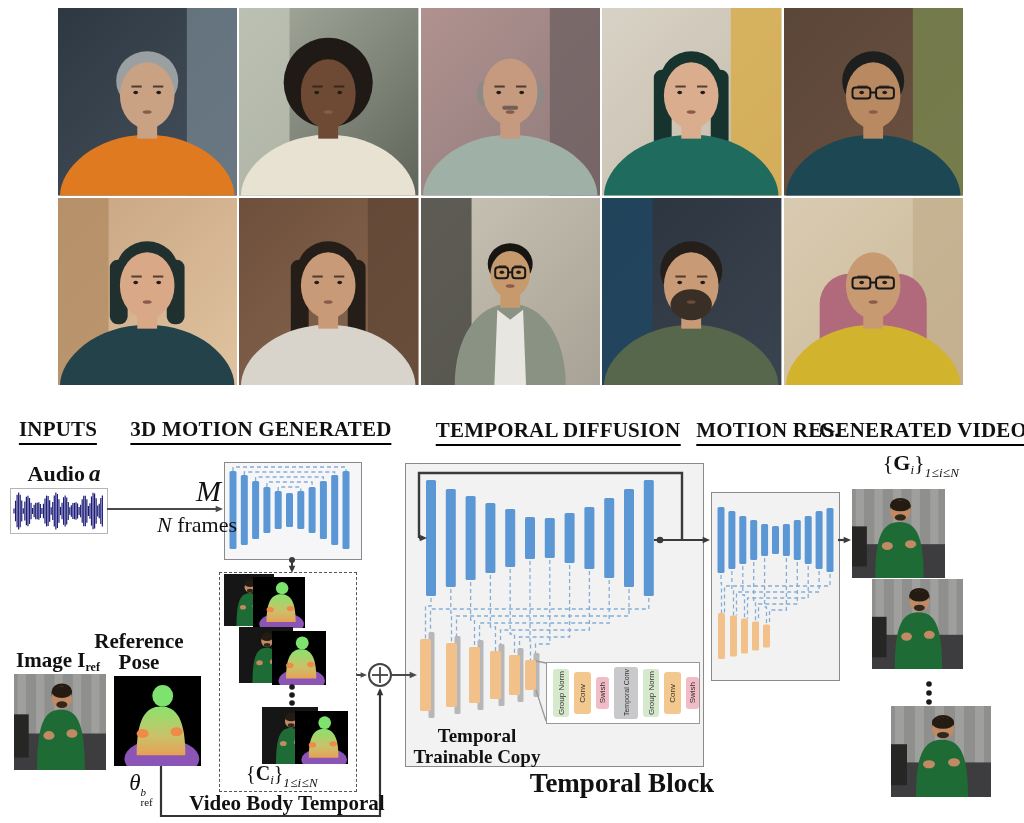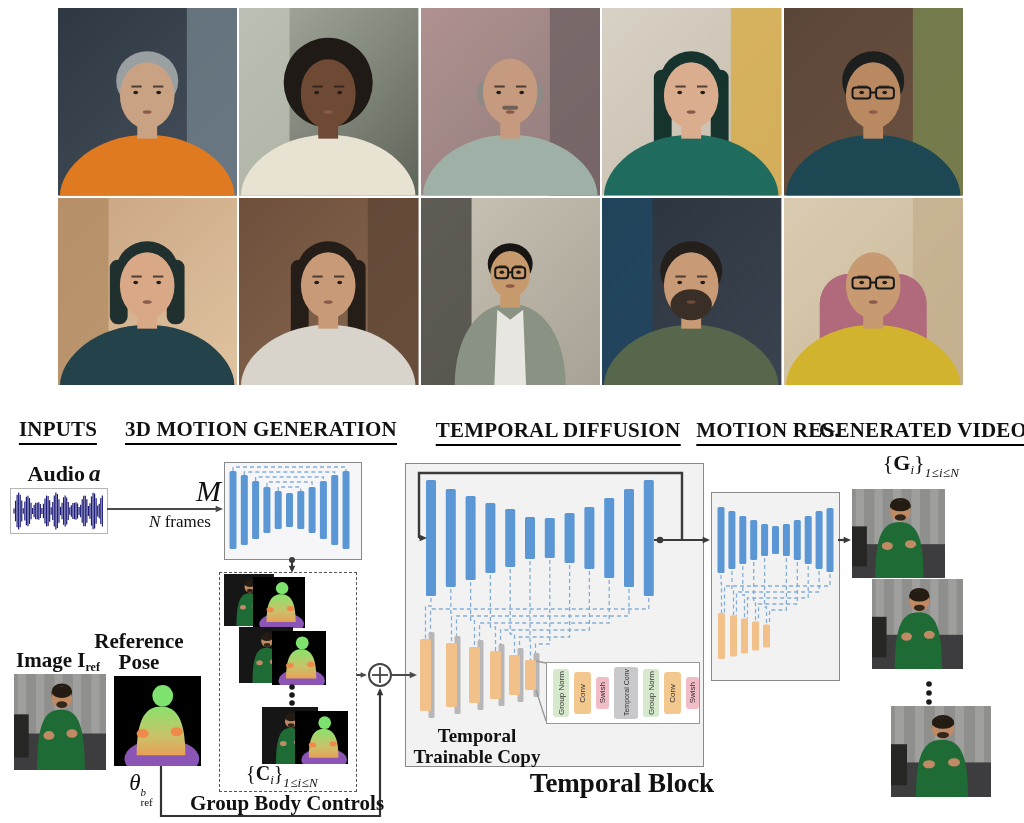--- a/index.html
+++ b/index.html
@@ -272,21 +272,21 @@
         <rect x="95.8" y="77.74" width="10.44" height="2" fill="#241c18" opacity="0.75"></rect>
         <ellipse cx="90" cy="104.35" rx="4.5" ry="1.8" fill="#8a5a4a"></ellipse>
         <rect x="69.12" y="79.74" width="17.98" height="11" rx="3" fill="none" stroke="#15181a" stroke-width="2"></rect>
         <rect x="92.9" y="79.74" width="17.98" height="11" rx="3" fill="none" stroke="#15181a" stroke-width="2"></rect>
         <line x1="87.1" y1="84.74" x2="92.9" y2="84.74" stroke="#15181a" stroke-width="2"></line>
       </svg>
     </div>
   </div>
 
 <span class="abs center hdr" style="left:58px;top:417px;">INPUTS</span>
-<span class="abs center hdr" style="left:261px;top:417px;">3D MOTION GENERATION</span>
+<span class="abs center hdr" style="left:261px;top:417px;">3D MOTION GENERATED</span>
 <span class="abs center hdr" style="left:558px;top:418px;">TEMPORAL DIFFUSION</span>
 <span class="abs center hdr" style="left:768px;top:418px;">MOTION RES.</span>
 <span class="abs center hdr" style="left:923px;top:418px;">GENERATED VIDEO</span>
 
 <div class="abs center" style="left:64px;top:461px;z-index:6;">
   <span class="lbl" style="font-size:22px;">Audio</span>
   <span class="math" style="font-size:23px;font-weight:bold;">a</span>
 </div>
 <div class="abs" style="left:10px;top:488px;width:96px;height:44px;background:#fff;border:1px solid #b5b5b5;z-index:2;">
   <svg id="waveform" width="96" height="44">
@@ -344,21 +344,21 @@
       <line x1="82.05" y1="3.7716728708295832" x2="82.05" y2="40.22832712917042" stroke="#1c1c78" stroke-width="1.2"></line>
       <line x1="83.60000000000001" y1="4.452262664209126" x2="83.60000000000001" y2="39.54773733579087" stroke="#1c1c78" stroke-width="1.2"></line>
       <line x1="85.15" y1="9.207055306386259" x2="85.15" y2="34.79294469361374" stroke="#1c1c78" stroke-width="1.2"></line>
       <line x1="86.7" y1="16.54322724969561" x2="86.7" y2="27.45677275030439" stroke="#1c1c78" stroke-width="1.2"></line>
       <line x1="88.25" y1="14.781960952623702" x2="88.25" y2="29.218039047376298" stroke="#1c1c78" stroke-width="1.2"></line>
       <line x1="89.8" y1="9.001399693945238" x2="89.8" y2="34.99860030605476" stroke="#1c1c78" stroke-width="1.2"></line>
       <line x1="91.35000000000001" y1="6.609285923370416" x2="91.35000000000001" y2="37.390714076629585" stroke="#1c1c78" stroke-width="1.2"></line>
     </svg>
 </div>
 <span class="abs math" style="left:196px;top:474px;font-size:30px;">M</span>
-<div class="abs center" style="left:180px;top:512px;font-size:17px;z-index:6;">
+<div class="abs center" style="left:197px;top:512px;font-size:22px;z-index:6;">
   <span class="math">N</span><span> frames</span>
 </div>
 
 <div class="panelbox" style="left:224px;top:462px;width:136px;height:96px;background:#f6f6f8;"></div>
 
 <div class="dashedbox" style="left:219px;top:572px;width:136px;height:218px;"></div>
 
 <div class="panelbox" style="left:405px;top:463px;width:297px;height:302px;"></div>
 
 <div class="whitebox" id="legendBox" style="left:546px;top:662px;width:152px;height:60px;">
@@ -398,21 +398,21 @@
 <div class="abs center" style="left:141px;top:770px;z-index:6;">
   <span class="math" style="font-size:23px;">θ</span><span class="stack">
       <i>b</i>
       <span>ref</span>
     </span>
 </div>
 
 <div class="abs center" style="left:282px;top:762px;font-size:20px;z-index:6;">
   <span>{</span><b>C</b><sub class="isub">i</sub><span>}</span><sub class="range">1≤i≤N</sub>
 </div>
-<div class="abs center lbl" style="left:287px;top:791px;font-size:21px;">Group Body Controls</div>
+<div class="abs center lbl" style="left:287px;top:791px;font-size:21px;">Video Body Temporal</div>
 
 <div class="abs center lbl two-line" style="left:477px;top:725px;font-size:19px;">
   <span>Temporal</span><br>
   <span>Trainable Copy</span>
 </div>
 <div class="abs center lbl" style="left:622px;top:768px;font-size:27px;">Temporal Block</div>
 
 <div class="abs center" style="left:921px;top:450px;font-size:22px;z-index:6;">
   <span>{</span><b>G</b><sub class="isub">i</sub><span>}</span><sub class="range">1≤i≤N</sub>
 </div>

